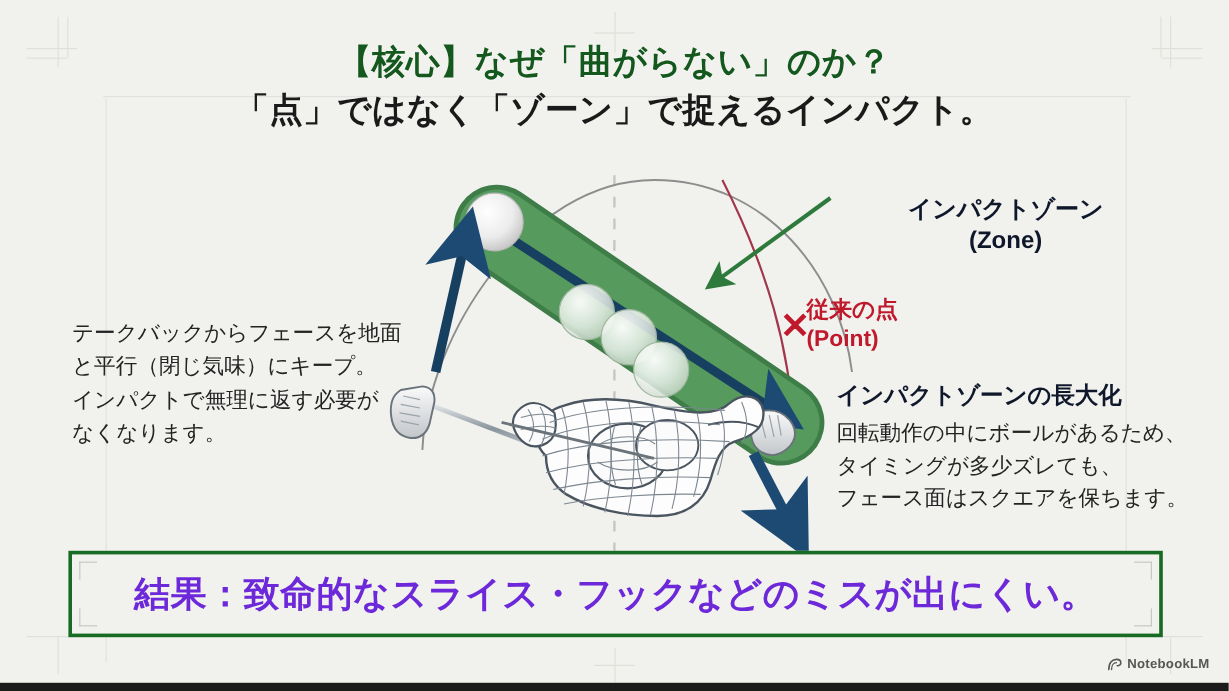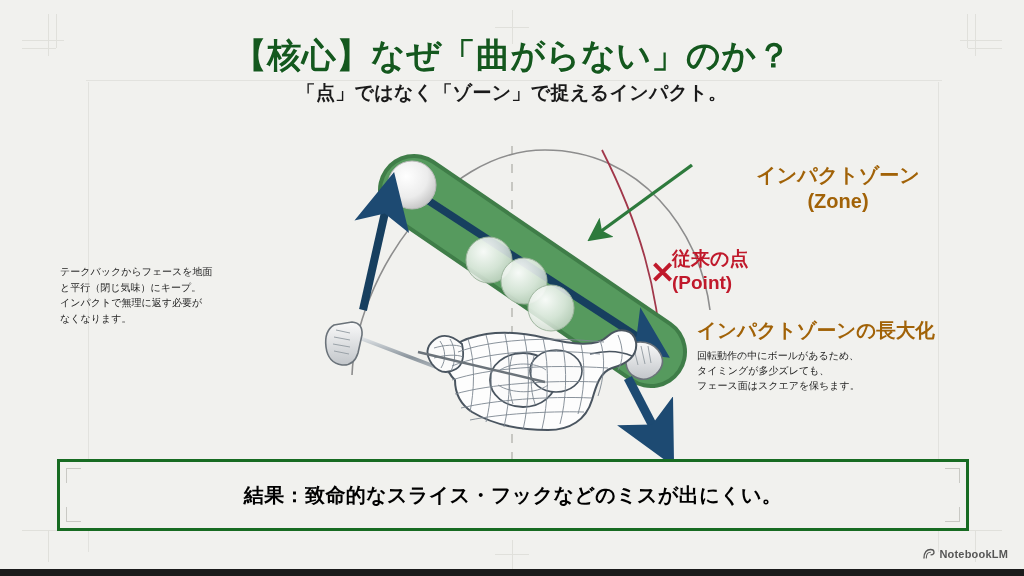--- a/index.html
+++ b/index.html
@@ -21,42 +21,42 @@
   .guide.h{height:1px;}
   .guide.v{width:1px;}
   .corner{position:absolute;pointer-events:none;}
   .corner span{position:absolute;background:#e0e0db;}
   
   .header{
     position:absolute;left:0;right:0;top:36px;
     text-align:center;
   }
   .title{
-    font-size:34px;font-weight:bold;color:#14581e;
+    font-size:28px;font-weight:bold;color:#14581e;
     letter-spacing:0.5px;line-height:1.15;
     white-space:nowrap;
     text-shadow:0 1px 0 rgba(255,255,255,.6);
   }
   .subtitle{
     margin-top:5px;
-    font-size:19px;font-weight:bold;color:#1a1a1a;
+    font-size:28px;font-weight:bold;color:#1a1a1a;
     letter-spacing:0.3px;white-space:nowrap;
   }
   
   .stage{position:absolute;left:0;top:130px;width:1024px;height:330px;}
   .stage svg{position:absolute;left:0;top:0;}
   
   .callout{position:absolute;}
   .callout .c-head{
-    font-size:19px;font-weight:bold;color:#a16207;line-height:1.25;
+    font-size:19px;font-weight:bold;color:#0f172a;line-height:1.25;
     white-space:nowrap;
   }
   .callout .c-body{
     margin-top:6px;
-    font-size:10px;color:#232323;line-height:1.55;
+    font-size:18px;color:#232323;line-height:1.55;
     white-space:pre-line;
   }
   #callout-shut-face{left:60px;top:258px;width:290px;}
   #callout-zone{left:688px;top:162px;width:300px;text-align:center;}
   #callout-zone .c-head{font-size:20px;line-height:1.3;white-space:pre-line;}
   #callout-point{left:672px;top:247px;width:200px;}
   #callout-point .c-head{color:#c0192b;font-size:19px;line-height:1.28;white-space:pre-line;}
   #callout-long{left:697px;top:318px;width:300px;}
   #callout-long .c-head{font-size:19.5px;}
   #callout-long .c-body{line-height:1.5;}
@@ -68,21 +68,21 @@
   }
   
   .conclusion{
     position:absolute;left:57px;top:459px;width:912px;height:72px;
     border:3px solid #176b22;
     background:#f1f1ee;
     box-sizing:border-box;
     display:flex;align-items:center;justify-content:center;
   }
   .conclusion .c-text{
-    font-size:20px;font-weight:bold;color:#000000;letter-spacing:0.4px;
+    font-size:30px;font-weight:bold;color:#6d28d9;letter-spacing:0.4px;
     white-space:nowrap;
   }
   .brk{position:absolute;border-color:#c9c9c4;border-style:solid;width:14px;height:14px;}
   
   .watermark{
     position:absolute;right:16px;bottom:16px;
     display:flex;align-items:flex-end;gap:4px;
     color:#3b3b3b;font-size:11px;font-weight:bold;letter-spacing:.2px;
     opacity:.85;
   }

